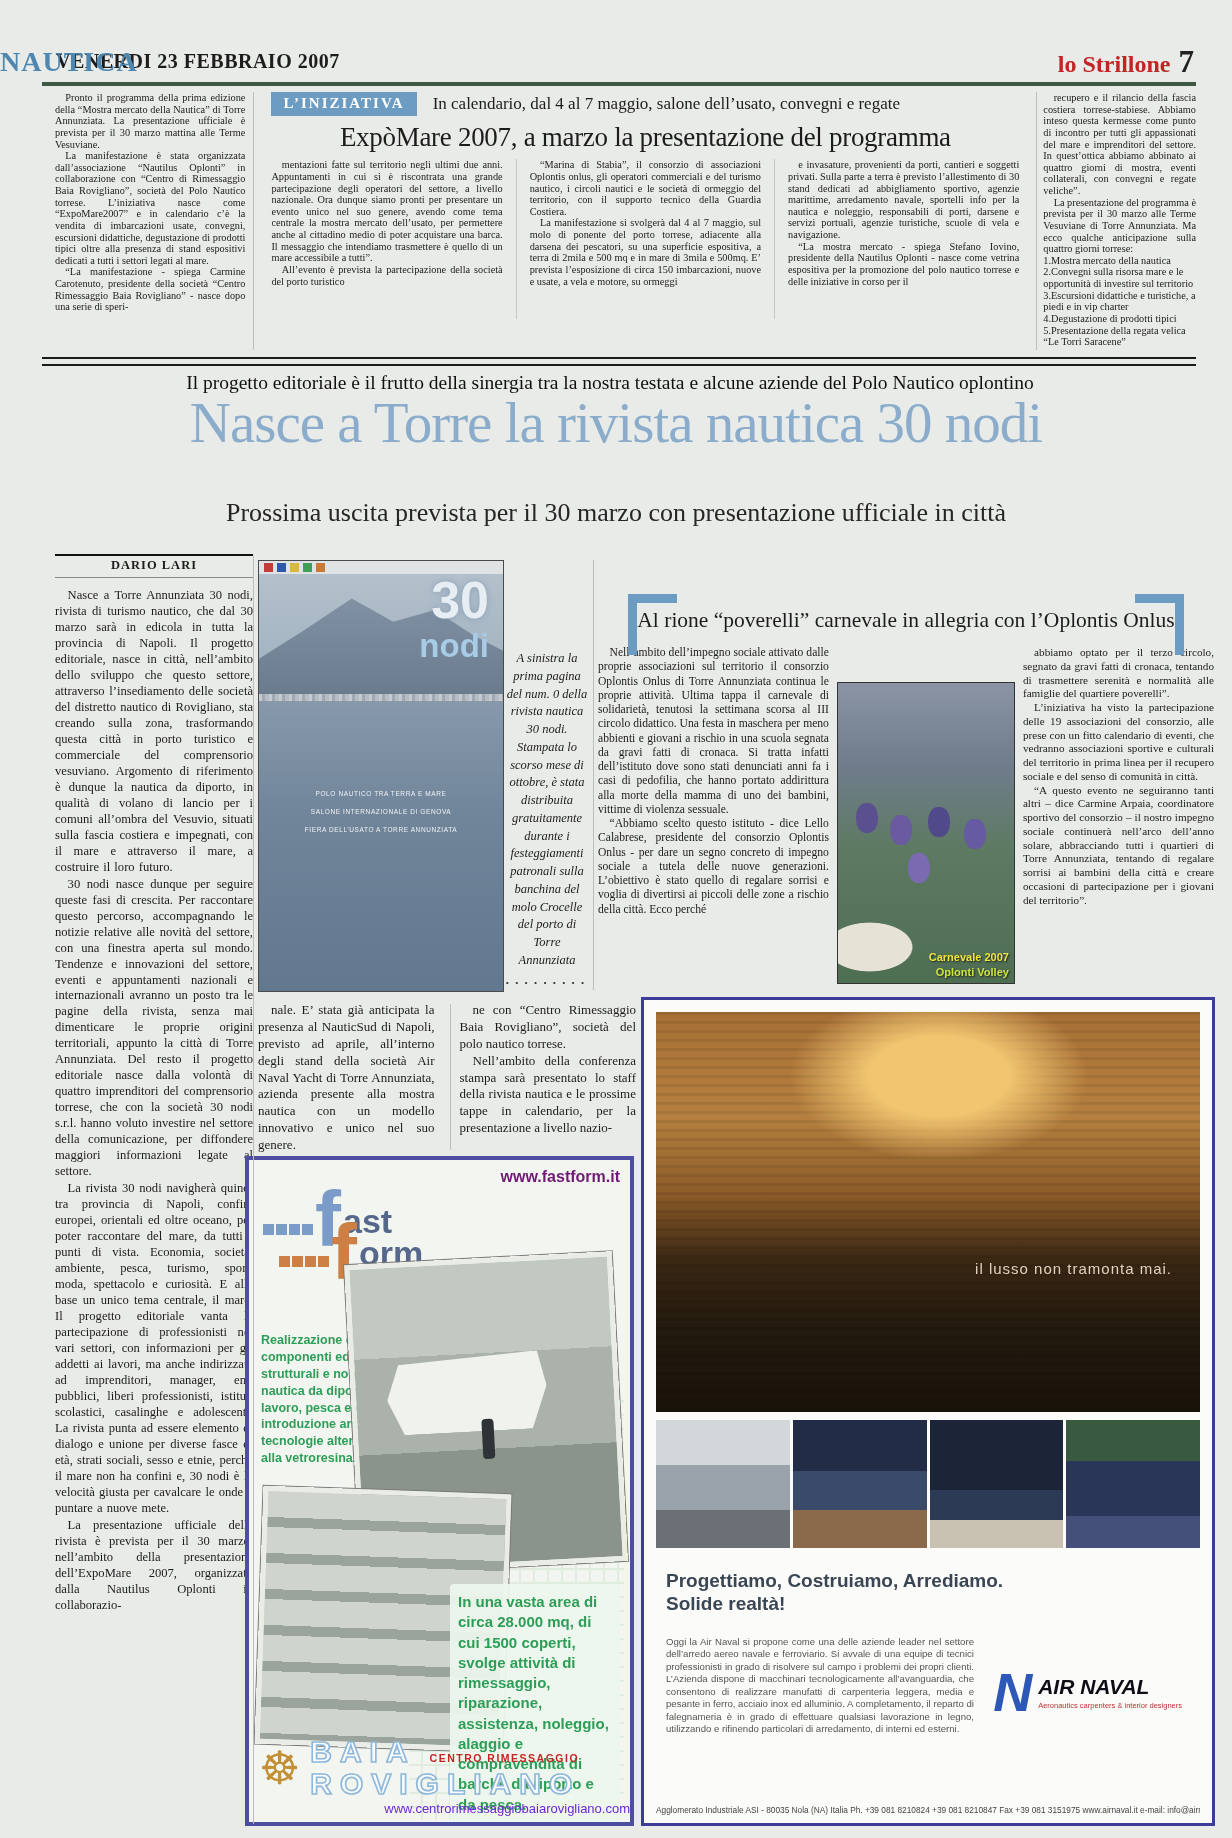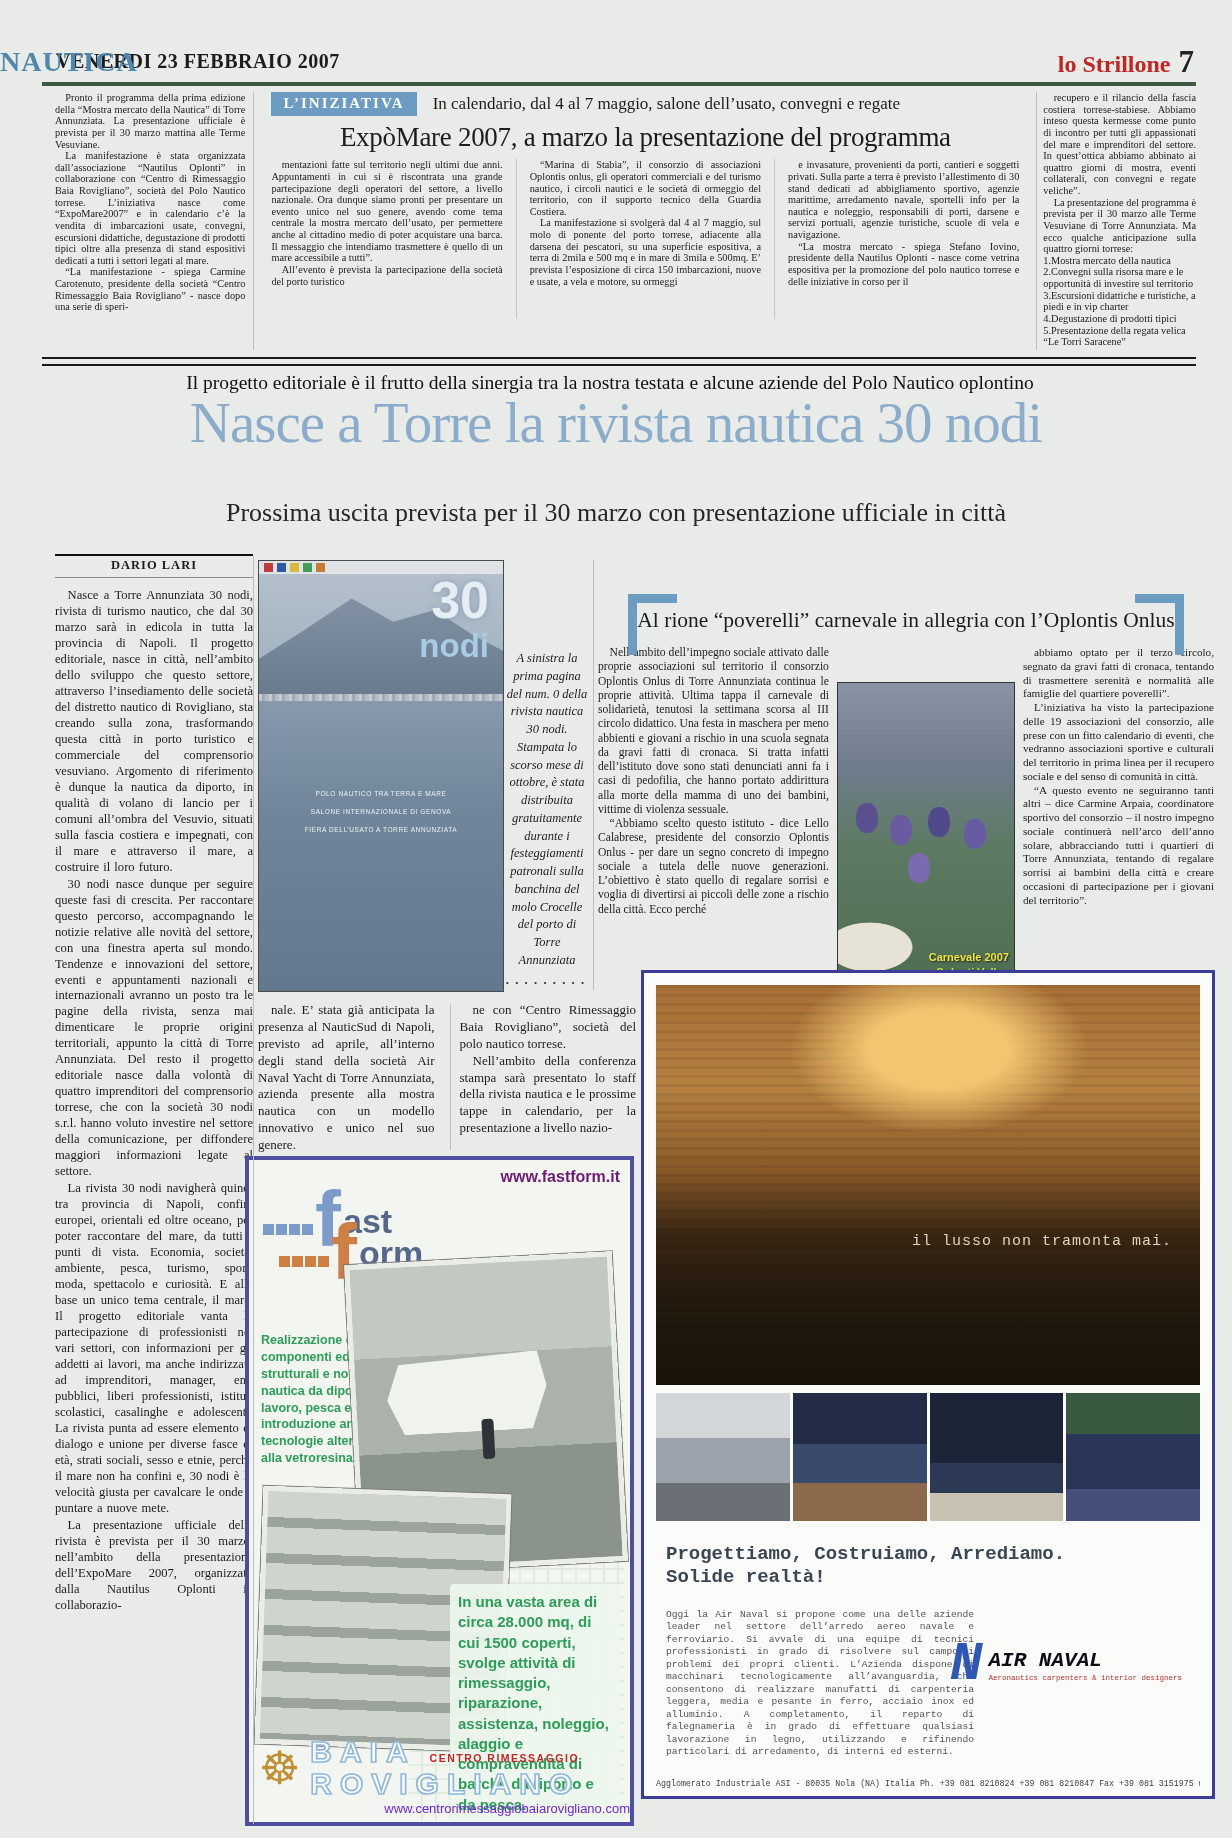--- a/index.html
+++ b/index.html
@@ -120,22 +120,22 @@
   .ff-area{position:absolute;right:10px;top:424px;width:154px;background:rgba(237,246,237,.93);
       color:#2d9e57;font-size:15px;line-height:1.35;padding:8px;border-radius:4px;font-weight:bold;}
   .ff-brand{position:absolute;left:10px;top:576px;display:flex;align-items:center;}
   .wheel{font-size:46px;color:#c29136;line-height:1;margin-right:10px;}
   .outline-txt{font-weight:800;font-size:30px;line-height:1.05;letter-spacing:8px;color:#f8fbfe;
       -webkit-text-stroke:1.6px #8fb7d9;text-shadow:0 0 1px #8fb7d9;}
   .ff-row1{display:flex;align-items:flex-end;gap:14px;}
   .ff-cr{color:#c32525;font-weight:bold;font-size:10.5px;letter-spacing:1.5px;margin-bottom:4px;}
   .ff-site{position:absolute;left:0;right:0;bottom:6px;text-align:right;color:#6d28d9;font-size:13px;}
   
-  .an-ad{position:absolute;left:641px;top:970px;width:574px;height:829px;box-sizing:border-box;
-         border:3px solid #3c3c99;background:#fbfbfa;font-family:Liberation Mono, monospace;overflow:hidden;}
+  .an-ad{position:absolute;left:641px;top:997px;width:574px;height:829px;box-sizing:border-box;
+         border:3px solid #3c3c99;background:#fbfbfa;font-family:Liberation Sans, sans-serif;overflow:hidden;}
   .an-sunset{position:absolute;left:12px;right:12px;top:12px;height:400px;overflow:hidden;
       background:radial-gradient(ellipse 230px 130px at 52% 16%,#f2c671 0 30%,rgba(242,198,113,0) 65%),
                  repeating-linear-gradient(180deg,rgba(0,0,0,.08) 0 3px,transparent 3px 9px),
                  linear-gradient(180deg,#a76f36 0%,#b5803f 26%,#8a5a28 46%,#3a2713 62%,#241a0e 78%,#1a130a 100%);}
   .an-slogan{position:absolute;right:28px;top:248px;color:#e4d3ba;font-size:15px;letter-spacing:1px;}
   .an-strip{position:absolute;left:12px;right:12px;top:420px;height:128px;display:flex;gap:3px;}
   .iv{flex:1;}
   .iv1{background:linear-gradient(180deg,#d4d7da 0 35%,#9aa2ac 35% 70%,#6a7076 70%);}
   .iv2{background:linear-gradient(180deg,#222c46 0 40%,#3a4a6a 40% 70%,#8a6a4a 70%);}
   .iv3{background:linear-gradient(180deg,#1c2438 0 55%,#2c3a56 55% 78%,#c9c2b2 78%);}

